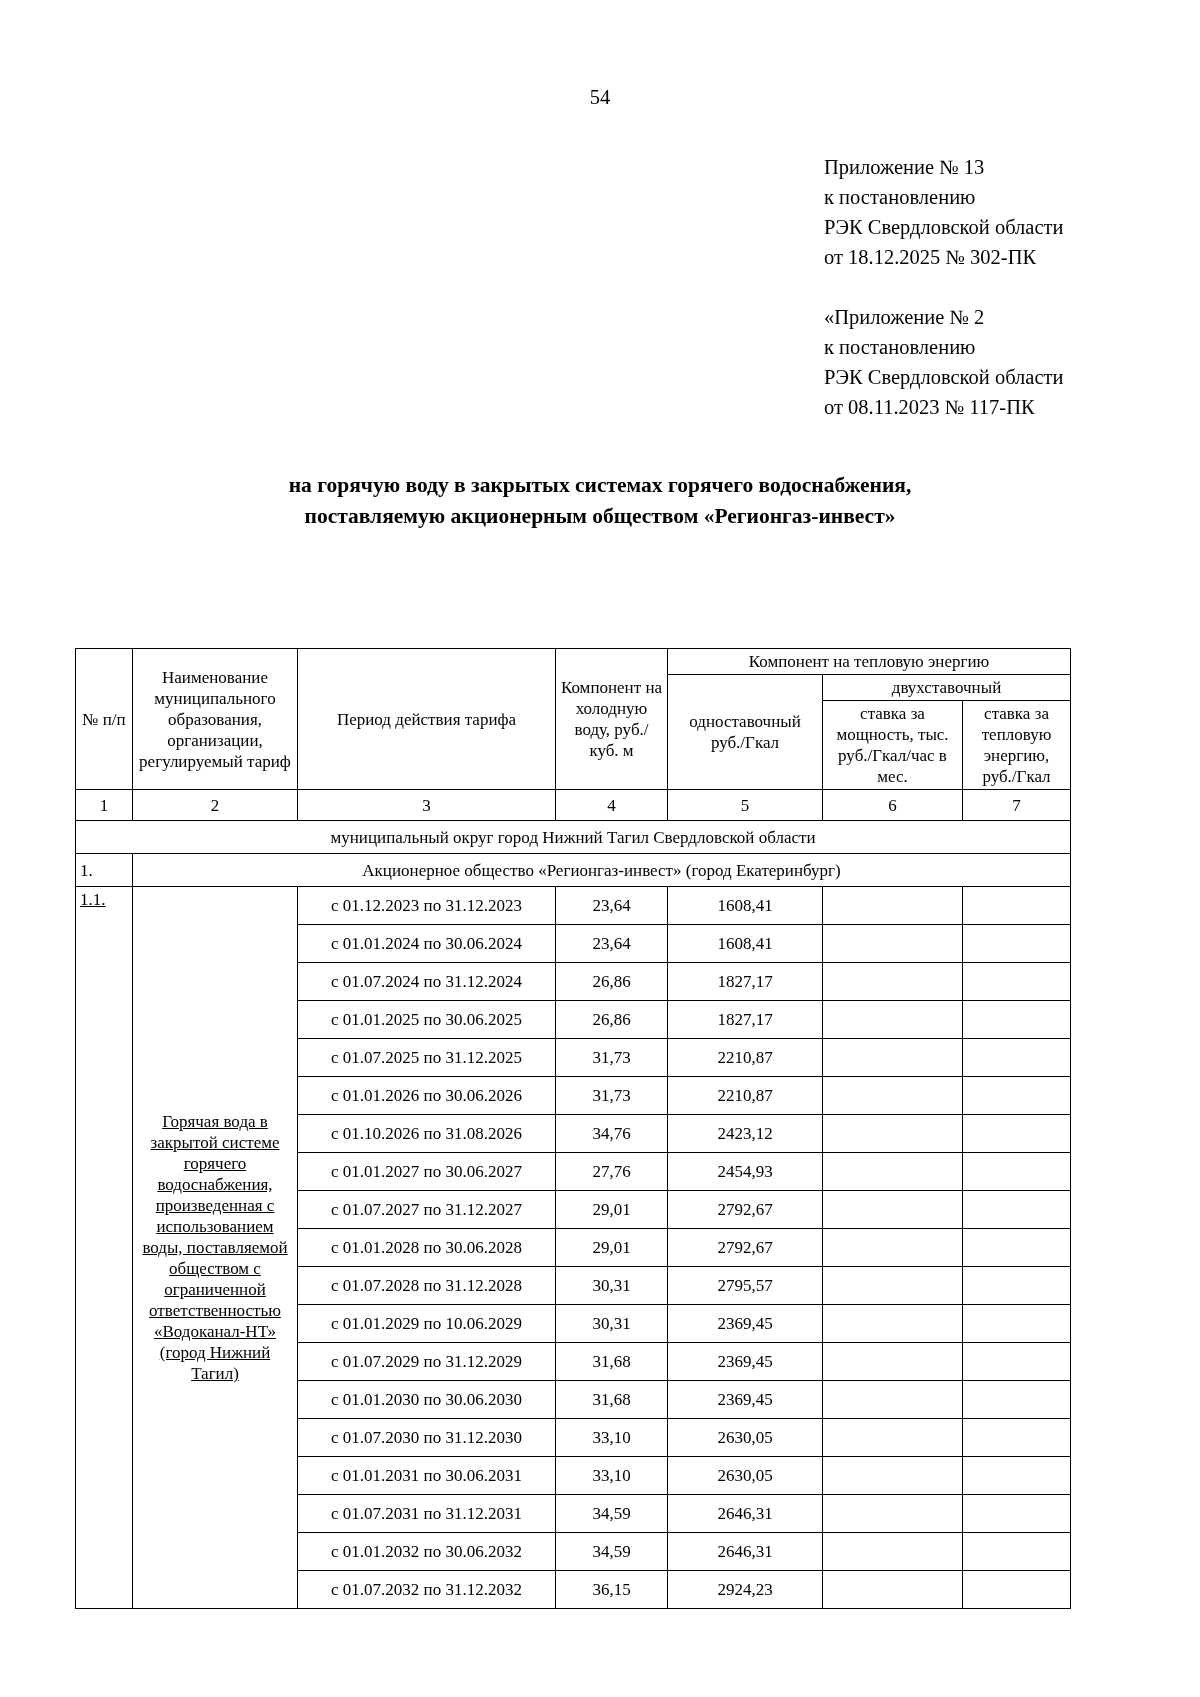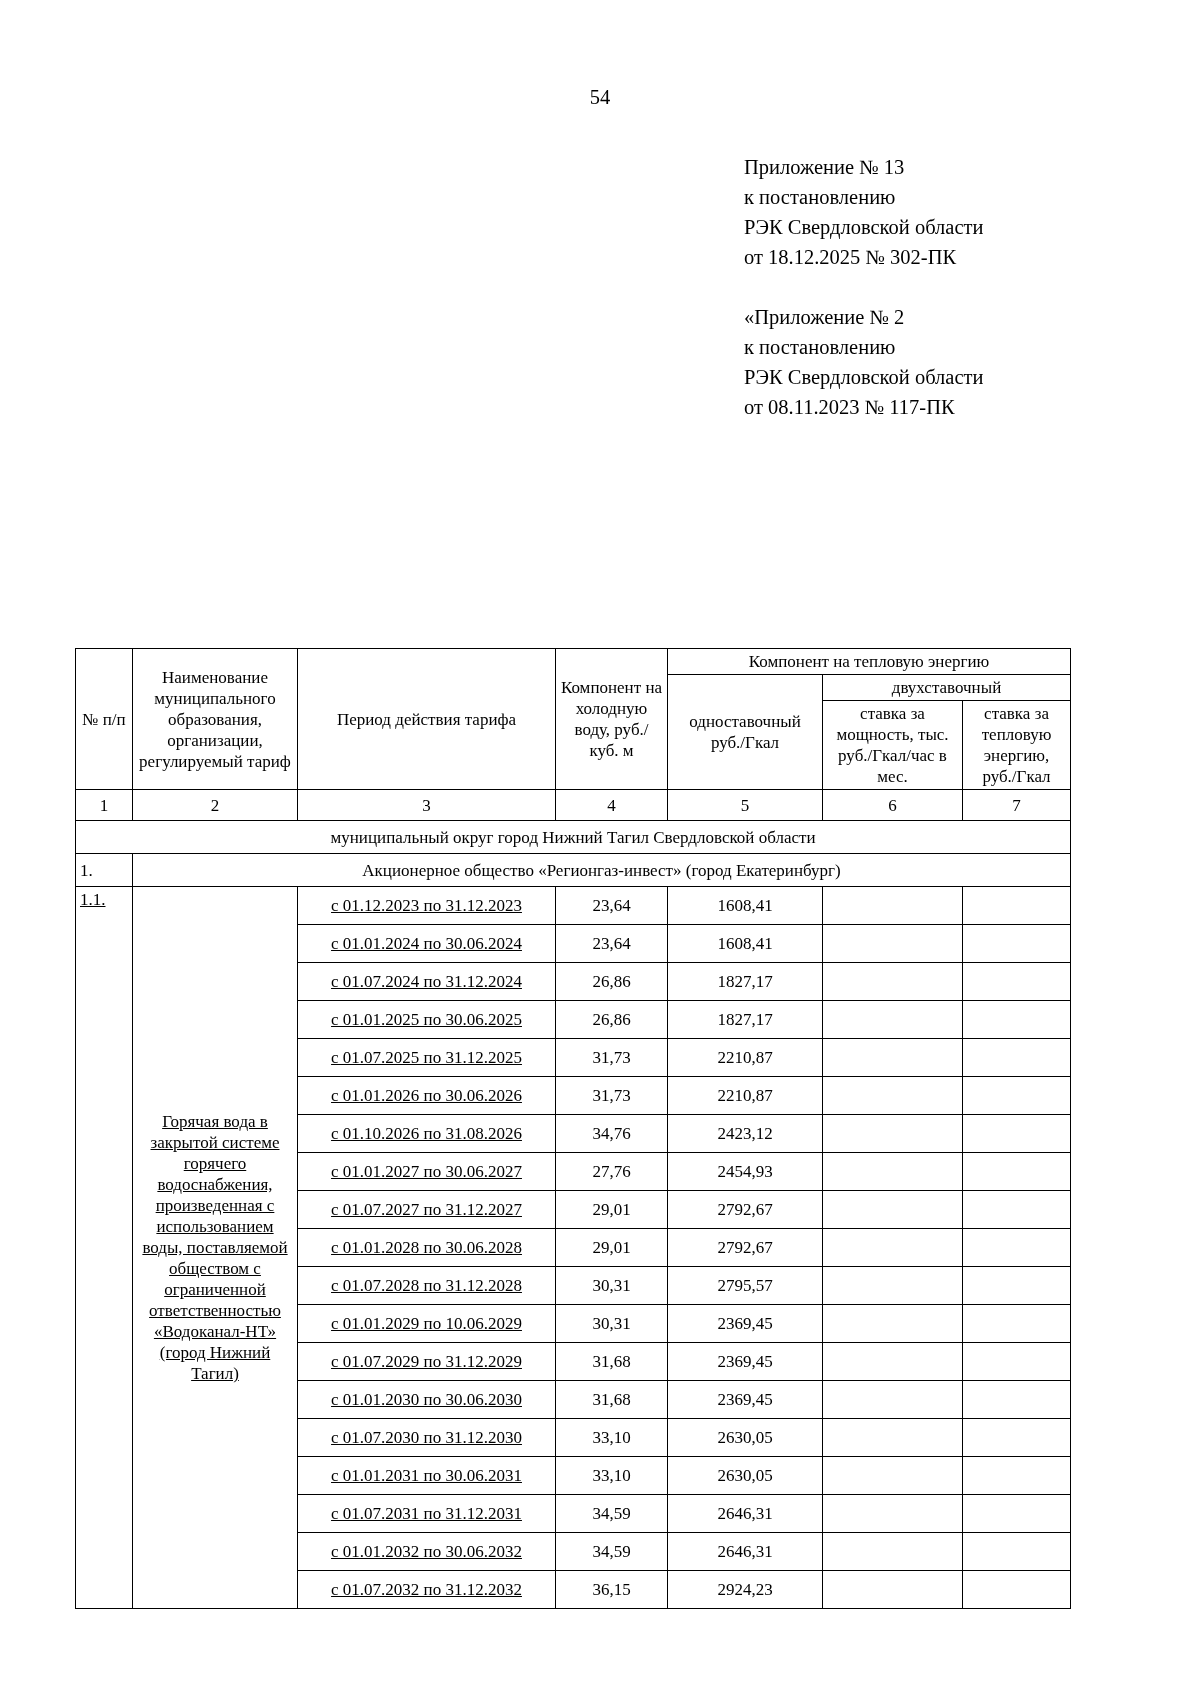--- a/index.html
+++ b/index.html
@@ -24,21 +24,21 @@
   .page-number {
     position: absolute;
     top: 86px;
     left: 0;
     width: 1200px;
     text-align: center;
     font-size: 20.5px;
   }
   .approval-block {
     position: absolute;
-    left: 744px;
+    left: 824px;
     top: 152px;
     font-size: 20.5px;
     line-height: 30px;
     white-space: nowrap;
   }
   .approval-block .gap {
     height: 30px;
   }
   .doc-title {
     position: absolute;
@@ -76,21 +76,21 @@
     font-size: 18px;
   }
   .tariff-name {
     text-align: left;
     vertical-align: top;
     padding: 4px 5px 4px 6px;
     font-size: 17.5px;
     line-height: 23.5px;
     text-decoration: underline;
   }
-  .period { text-align: center; font-size: 18px; height: 33px; text-decoration: underline; }
+  .period { text-align: center; font-size: 18px; height: 33px; }
   .num { text-align: center; font-size: 18px; }
   .blank { }
   .c1 { width: 57px; }
   .c2 { width: 165px; }
   .c3 { width: 258px; }
   .c4 { width: 112px; }
   .c5 { width: 155px; }
   .c6 { width: 140px; }
   .c7 { width: 108px; }
 </style>
@@ -107,20 +107,22 @@
     <div>РЭК Свердловской области</div>
     <div>от 18.12.2025 № 302-ПК</div>
     <div class="gap"></div>
     <div>«Приложение № 2</div>
     <div>к постановлению</div>
     <div>РЭК Свердловской области</div>
     <div>от 08.11.2023 № 117-ПК</div>
   </div>
 
   <div class="doc-title">
+    <div>на горячую воду в закрытых системах горячего водоснабжения,</div>
+    <div>поставляемую акционерным обществом «Регионгаз-инвест»</div>
   </div>
 
   <table class="tariff">
     <colgroup>
       <col class="c1">
         <col class="c2">
         <col class="c3">
         <col class="c4">
         <col class="c5">
         <col class="c6">

